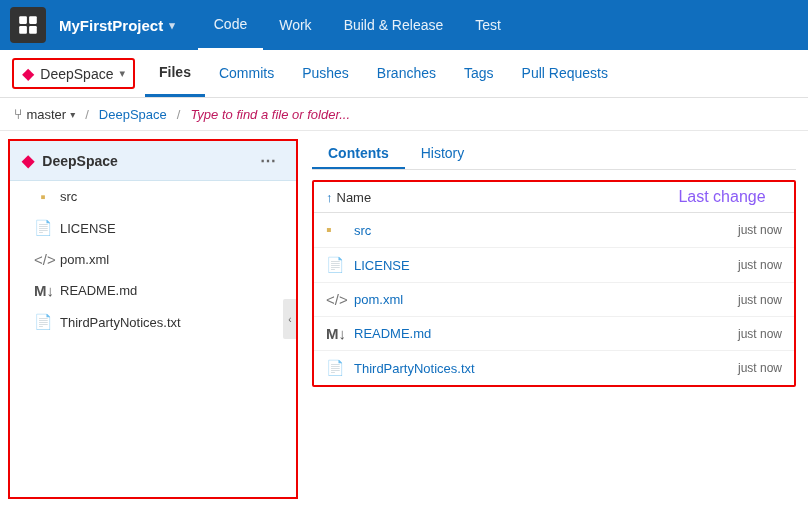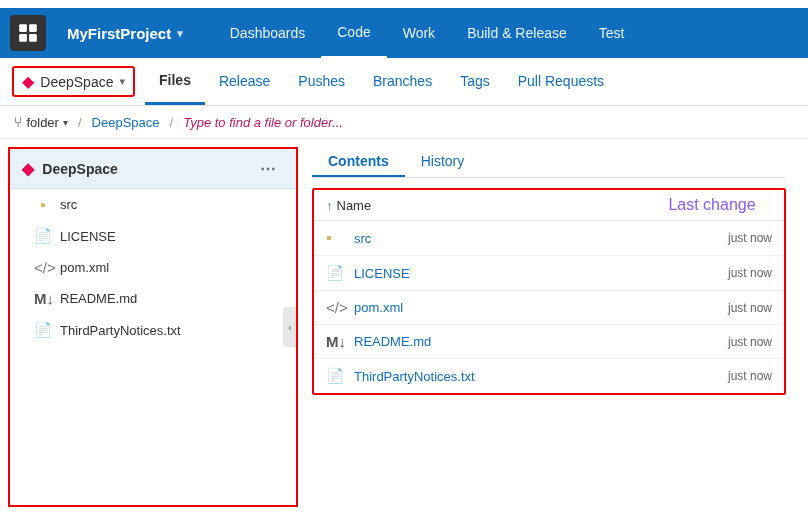--- a/index.html
+++ b/index.html
@@ -5,22 +5,21 @@
     * { box-sizing: border-box; margin: 0; padding: 0; }
     body { font-family: 'Segoe UI', Arial, sans-serif; font-size: 14px; color: #333; background: #fff; width: 808px; height: 516px; overflow: hidden; }
 
     
     .top-nav {
       background: #106ebe;
       display: flex;
       align-items: center;
       height: 50px;
       padding: 0 10px;
-      gap: 11px;
-      margin-top: 8px;
+      gap: 3px;
     }
     .top-nav .app-icon {
       width: 36px; height: 36px;
       background: #333;
       border-radius: 4px;
       display: flex; align-items: center; justify-content: center;
       margin-right: 10px;
       flex-shrink: 0;
     }
     .top-nav .app-icon svg { width: 22px; height: 22px; }
@@ -158,21 +157,21 @@
     
     .sidebar-more {
       position: absolute;
       right: 20px; top: 10px;
       color: #666; font-size: 16px; cursor: pointer;
     }
 
     
     .right-panel {
       flex: 1;
-      padding: 8px 22px 8px 14px;
+      padding: 8px 12px 8px 14px;
       overflow: hidden;
     }
 
     
     .content-tabs {
       display: flex; align-items: center; gap: 0;
       border-bottom: 1px solid #e0e0e0;
       margin-bottom: 10px;
     }
     .content-tab {
@@ -222,23 +221,20 @@
       <rect x="11" y="2" width="7" height="7" rx="1"></rect>
       <rect x="2" y="11" width="7" height="7" rx="1"></rect>
       <rect x="11" y="11" width="7" height="7" rx="1"></rect>
     </svg>
   </div>
   <div class="project-name">
     <span>MyFirstProject</span>
     <span class="chevron">▾</span>
   </div>
   <div class="top-nav-items">
-    <div class="top-nav-item">
-      <span>Dashboards</span>
-    </div>
     <div class="top-nav-item active">
       <span>Code</span>
     </div>
     <div class="top-nav-item">
       <span>Work</span>
     </div>
     <div class="top-nav-item">
       <span>Build &amp; Release</span>
     </div>
     <div class="top-nav-item">
@@ -251,41 +247,41 @@
   <div class="repo-selector">
     <span class="repo-icon">◆</span>
     <span>DeepSpace</span>
     <span class="chevron">▾</span>
   </div>
   <div class="second-nav-items">
     <div class="second-nav-item active">
       <span>Files</span>
     </div>
     <div class="second-nav-item">
-      <span>Release</span>
+      <span>Commits</span>
     </div>
     <div class="second-nav-item">
       <span>Pushes</span>
     </div>
     <div class="second-nav-item">
       <span>Branches</span>
     </div>
     <div class="second-nav-item">
       <span>Tags</span>
     </div>
     <div class="second-nav-item">
       <span>Pull Requests</span>
     </div>
   </div>
 </div>
 
 <div class="branch-bar">
   <div class="branch-selector">
     <span class="branch-icon">⑂</span>
-    <span>folder</span>
+    <span>master</span>
     <span class="branch-chevron">▾</span>
   </div>
   <span class="breadcrumb-sep">/</span>
   <span class="breadcrumb-link">DeepSpace</span>
   <span class="breadcrumb-sep">/</span>
   <span class="search-placeholder">Type to find a file or folder...</span>
 </div>
 
 <div class="main-content">
 

